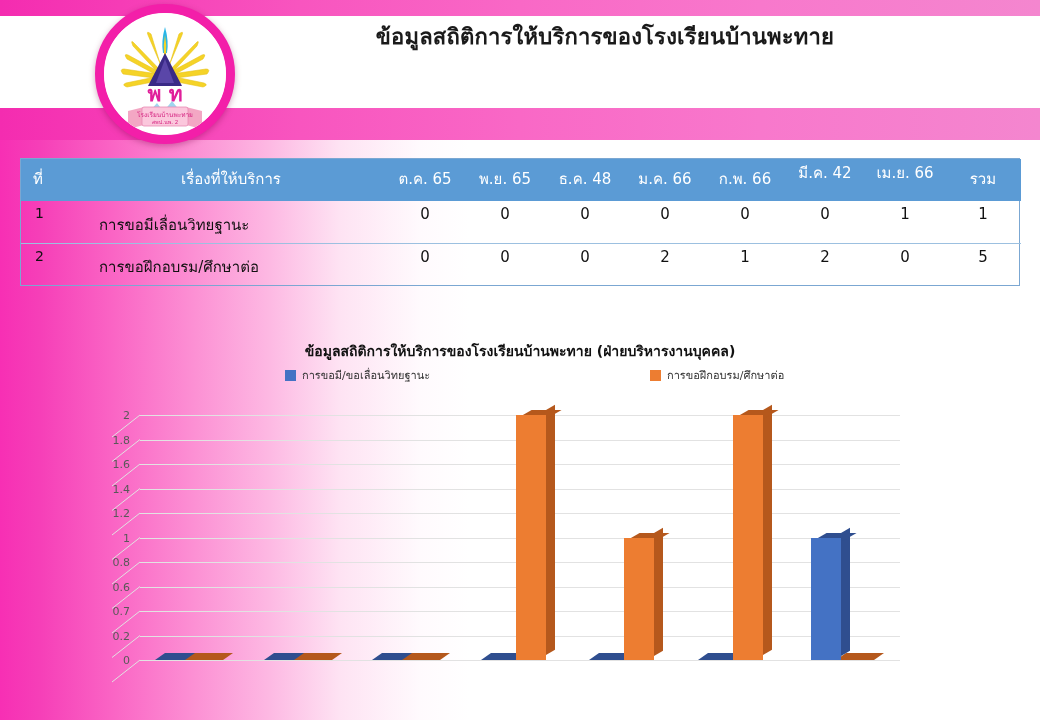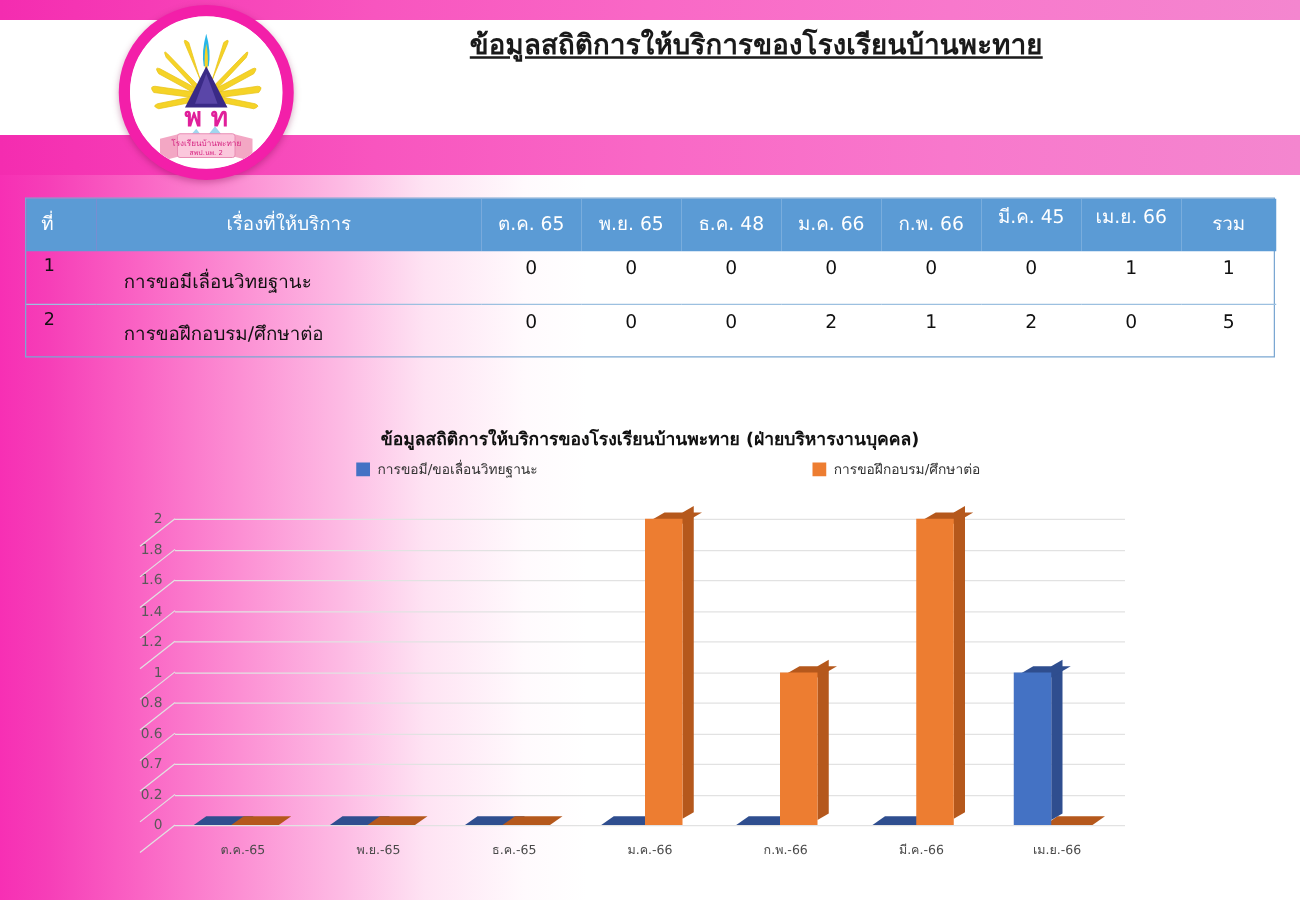--- a/index.html
+++ b/index.html
@@ -84,21 +84,20 @@
     top: 20px;
     width: 700px;
     text-align: center;
   }
   #header-text .line1 {
     font-size: 22px;
     font-weight: bold;
     color: #1a1a1a;
     line-height: 34px;
     letter-spacing: .2px;
-    text-decoration: underline;
   }
   #header-text .line2 {
     font-size: 20px;
     font-weight: bold;
     color: #1a1a1a;
     line-height: 34px;
     margin-top: 6px;
   }
 
   
@@ -367,21 +366,21 @@
   <table>
     <thead>
       <tr>
         <th class="c-no">ที่</th>
         <th class="c-topic">เรื่องที่ให้บริการ</th>
         <th class="c-month">ต.ค. 65</th>
         <th class="c-month">พ.ย. 65</th>
         <th class="c-month">ธ.ค. 48</th>
         <th class="c-month">ม.ค. 66</th>
         <th class="c-month">ก.พ. 66</th>
-        <th class="c-month raised">มี.ค. 45</th>
+        <th class="c-month raised">มี.ค. 42</th>
         <th class="c-month raised">เม.ย. 66</th>
         <th class="c-total">รวม</th>
       </tr>
     </thead>
     <tbody>
       <tr>
         <td class="c-no">1</td>
         <td class="c-topic">การขอมีเลื่อนวิทยฐานะ</td>
         <td class="c-val">0</td>
         <td class="c-val">0</td>
@@ -502,23 +501,14 @@
         </div>
         <div class="group" style="left: 651.429px; width: 108.571px;">
           <div class="bar3d" style="left: 20px; height: 122.5px; z-index: 10;">
             <div class="bar-side" style="background: rgb(47, 78, 143);"></div>
             <div class="bar-top" style="background: rgb(47, 78, 143);"></div>
             <div class="bar-face" style="background: rgb(68, 114, 196);"></div>
           </div>
           <div class="flat-slab" style="left: 50px; background: rgb(181, 88, 28);"></div>
         </div>
       </div>
-    <div id="xlabels">
-        <div class="xtick" style="left: 0px; width: 108.571px;">ต.ค.-65</div>
-        <div class="xtick" style="left: 108.571px; width: 108.571px;">พ.ย.-65</div>
-        <div class="xtick" style="left: 217.143px; width: 108.571px;">ธ.ค.-65</div>
-        <div class="xtick" style="left: 325.714px; width: 108.571px;">ม.ค.-66</div>
-        <div class="xtick" style="left: 434.286px; width: 108.571px;">ก.พ.-66</div>
-        <div class="xtick" style="left: 542.857px; width: 108.571px;">มี.ค.-66</div>
-        <div class="xtick" style="left: 651.429px; width: 108.571px;">เม.ย.-66</div>
-      </div>
   </div>
 </div>
 
 </body></html>

